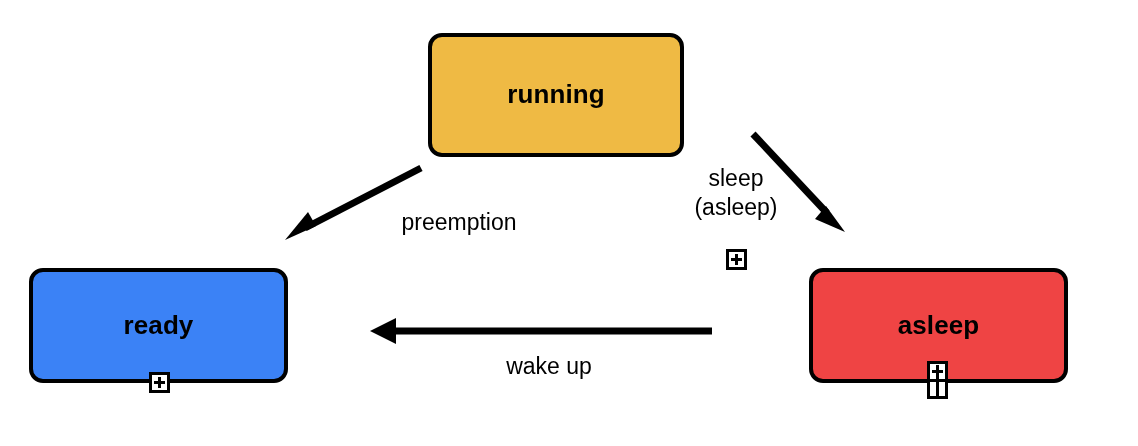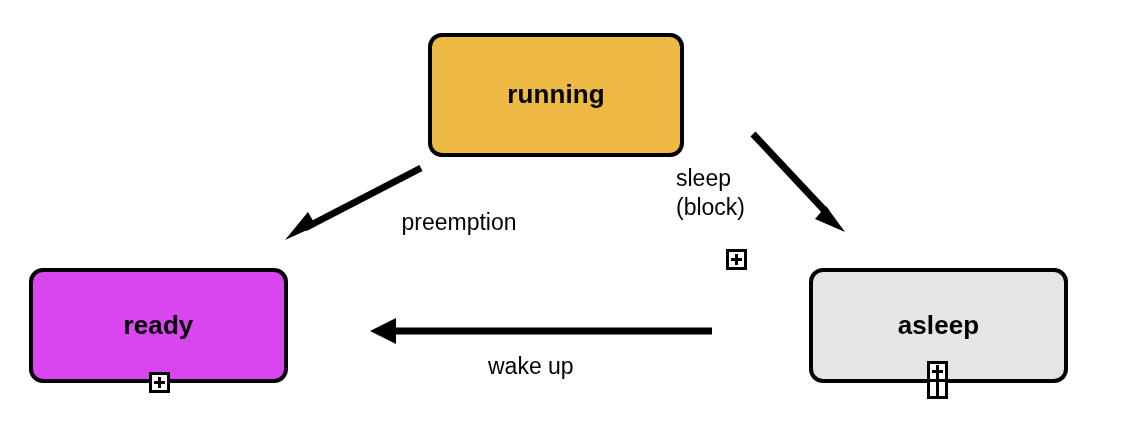--- a/index.html
+++ b/index.html
@@ -46,40 +46,40 @@
     height: 124px;
     background: #efba44;
   }
   #box-running .state-label { font-size: 26px; }
 
   #box-ready {
     left: 29px;
     top: 268px;
     width: 259px;
     height: 115px;
-    background: #d946ef;
+    background: #3b82f6;
   }
   #box-ready .state-label { font-size: 26px; }
 
   #box-asleep {
     left: 809px;
     top: 268px;
     width: 259px;
     height: 115px;
-    background: #e5e5e5;
+    background: #ef4444;
   }
   #box-asleep .state-label { font-size: 26px; }
 
   
   .edge-label {
     position: absolute;
     color: #000000;
     font-size: 23px;
     line-height: 1.28;
-    text-align: left;
+    text-align: center;
     white-space: pre;
     user-select: none;
   }
   #label-preemption {
     left: 386px;
     top: 208px;
     width: 146px;
     text-align: center;
   }
   #label-sleep-block {
@@ -218,18 +218,18 @@
   </div>
   <div id="plus-asleep" class="plus-marker-stacked">
     <span class="plus-h"></span>
     <span class="plus-v"></span>
     <span class="cell-divider"></span>
     <span class="lower-v"></span>
   </div>
 
   <div id="label-preemption" class="edge-label">preemption</div>
 
-  <div id="label-sleep-block" class="edge-label"><span>sleep</span><br><span>(block)</span></div>
+  <div id="label-sleep-block" class="edge-label"><span>sleep</span><br><span>(asleep)</span></div>
   <div id="plus-sleep" class="plus-marker"></div>
 
   <div id="label-wakeup" class="edge-label">wake up</div>
 
 </div>
 
 </body></html>

